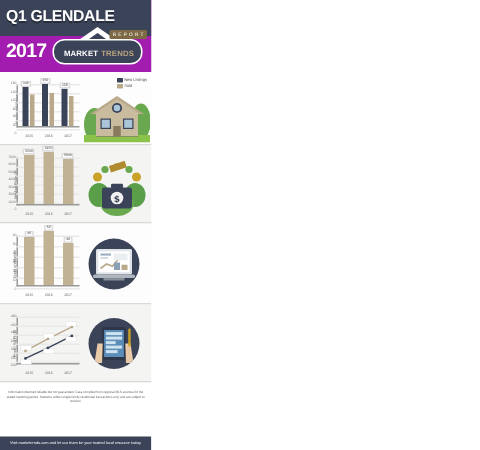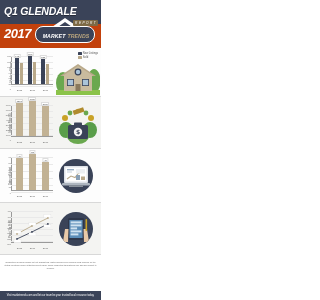--- a/index.html
+++ b/index.html
@@ -8,23 +8,22 @@
     font-family:"Liberation Sans", sans-serif;
     background:#ffffff;
     overflow:hidden;
   }
   #page { position:relative; width:101px; height:300px; background:#ffffff; }
 
   
   .header {
     position:relative;
     height:48px;
-    background:#c2410c;
+    background:#a21caf;
     overflow:hidden;
-    font-style:italic;
   }
   .hdr-band {
     position:absolute; left:0; top:0; width:101px; height:24px;
     background:#3a4358;
   }
   .hdr-title {
     position:absolute; left:4px; top:3px;
     font-size:10.5px; font-weight:bold; letter-spacing:-0.2px;
     color:#ffffff; line-height:17px; white-space:nowrap;
     text-shadow:0 1px 0 rgba(0,0,0,.35);

